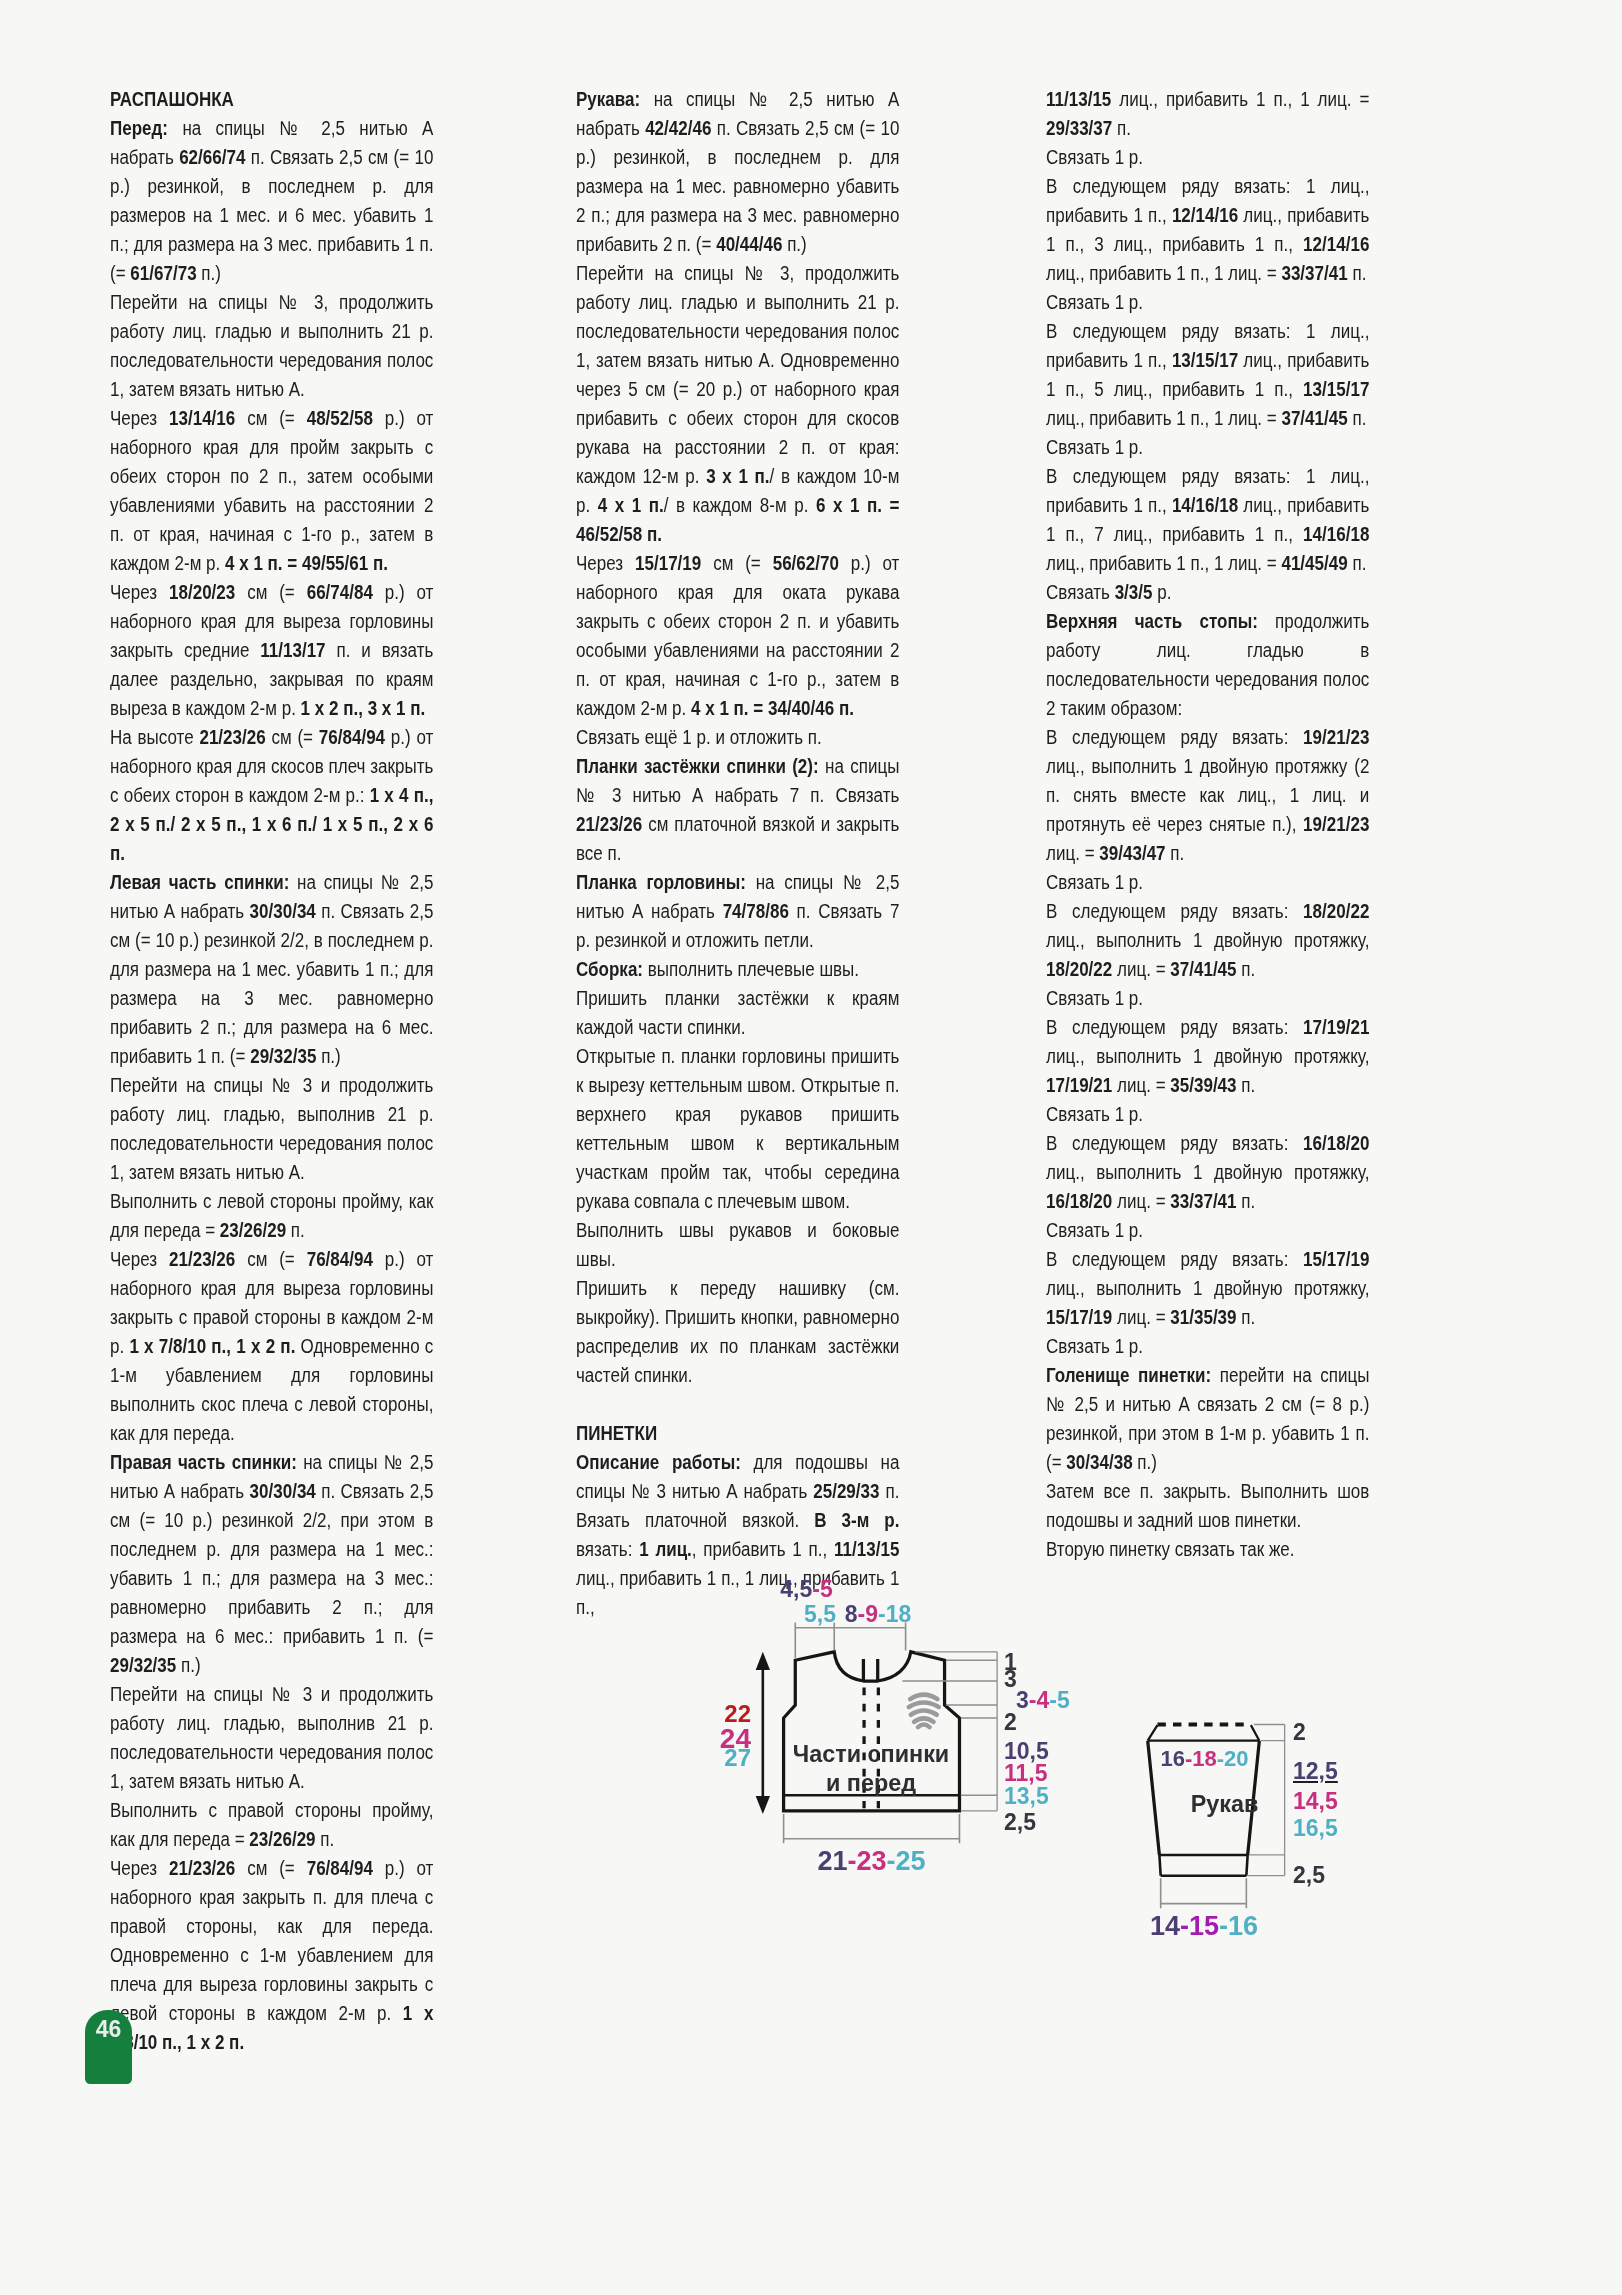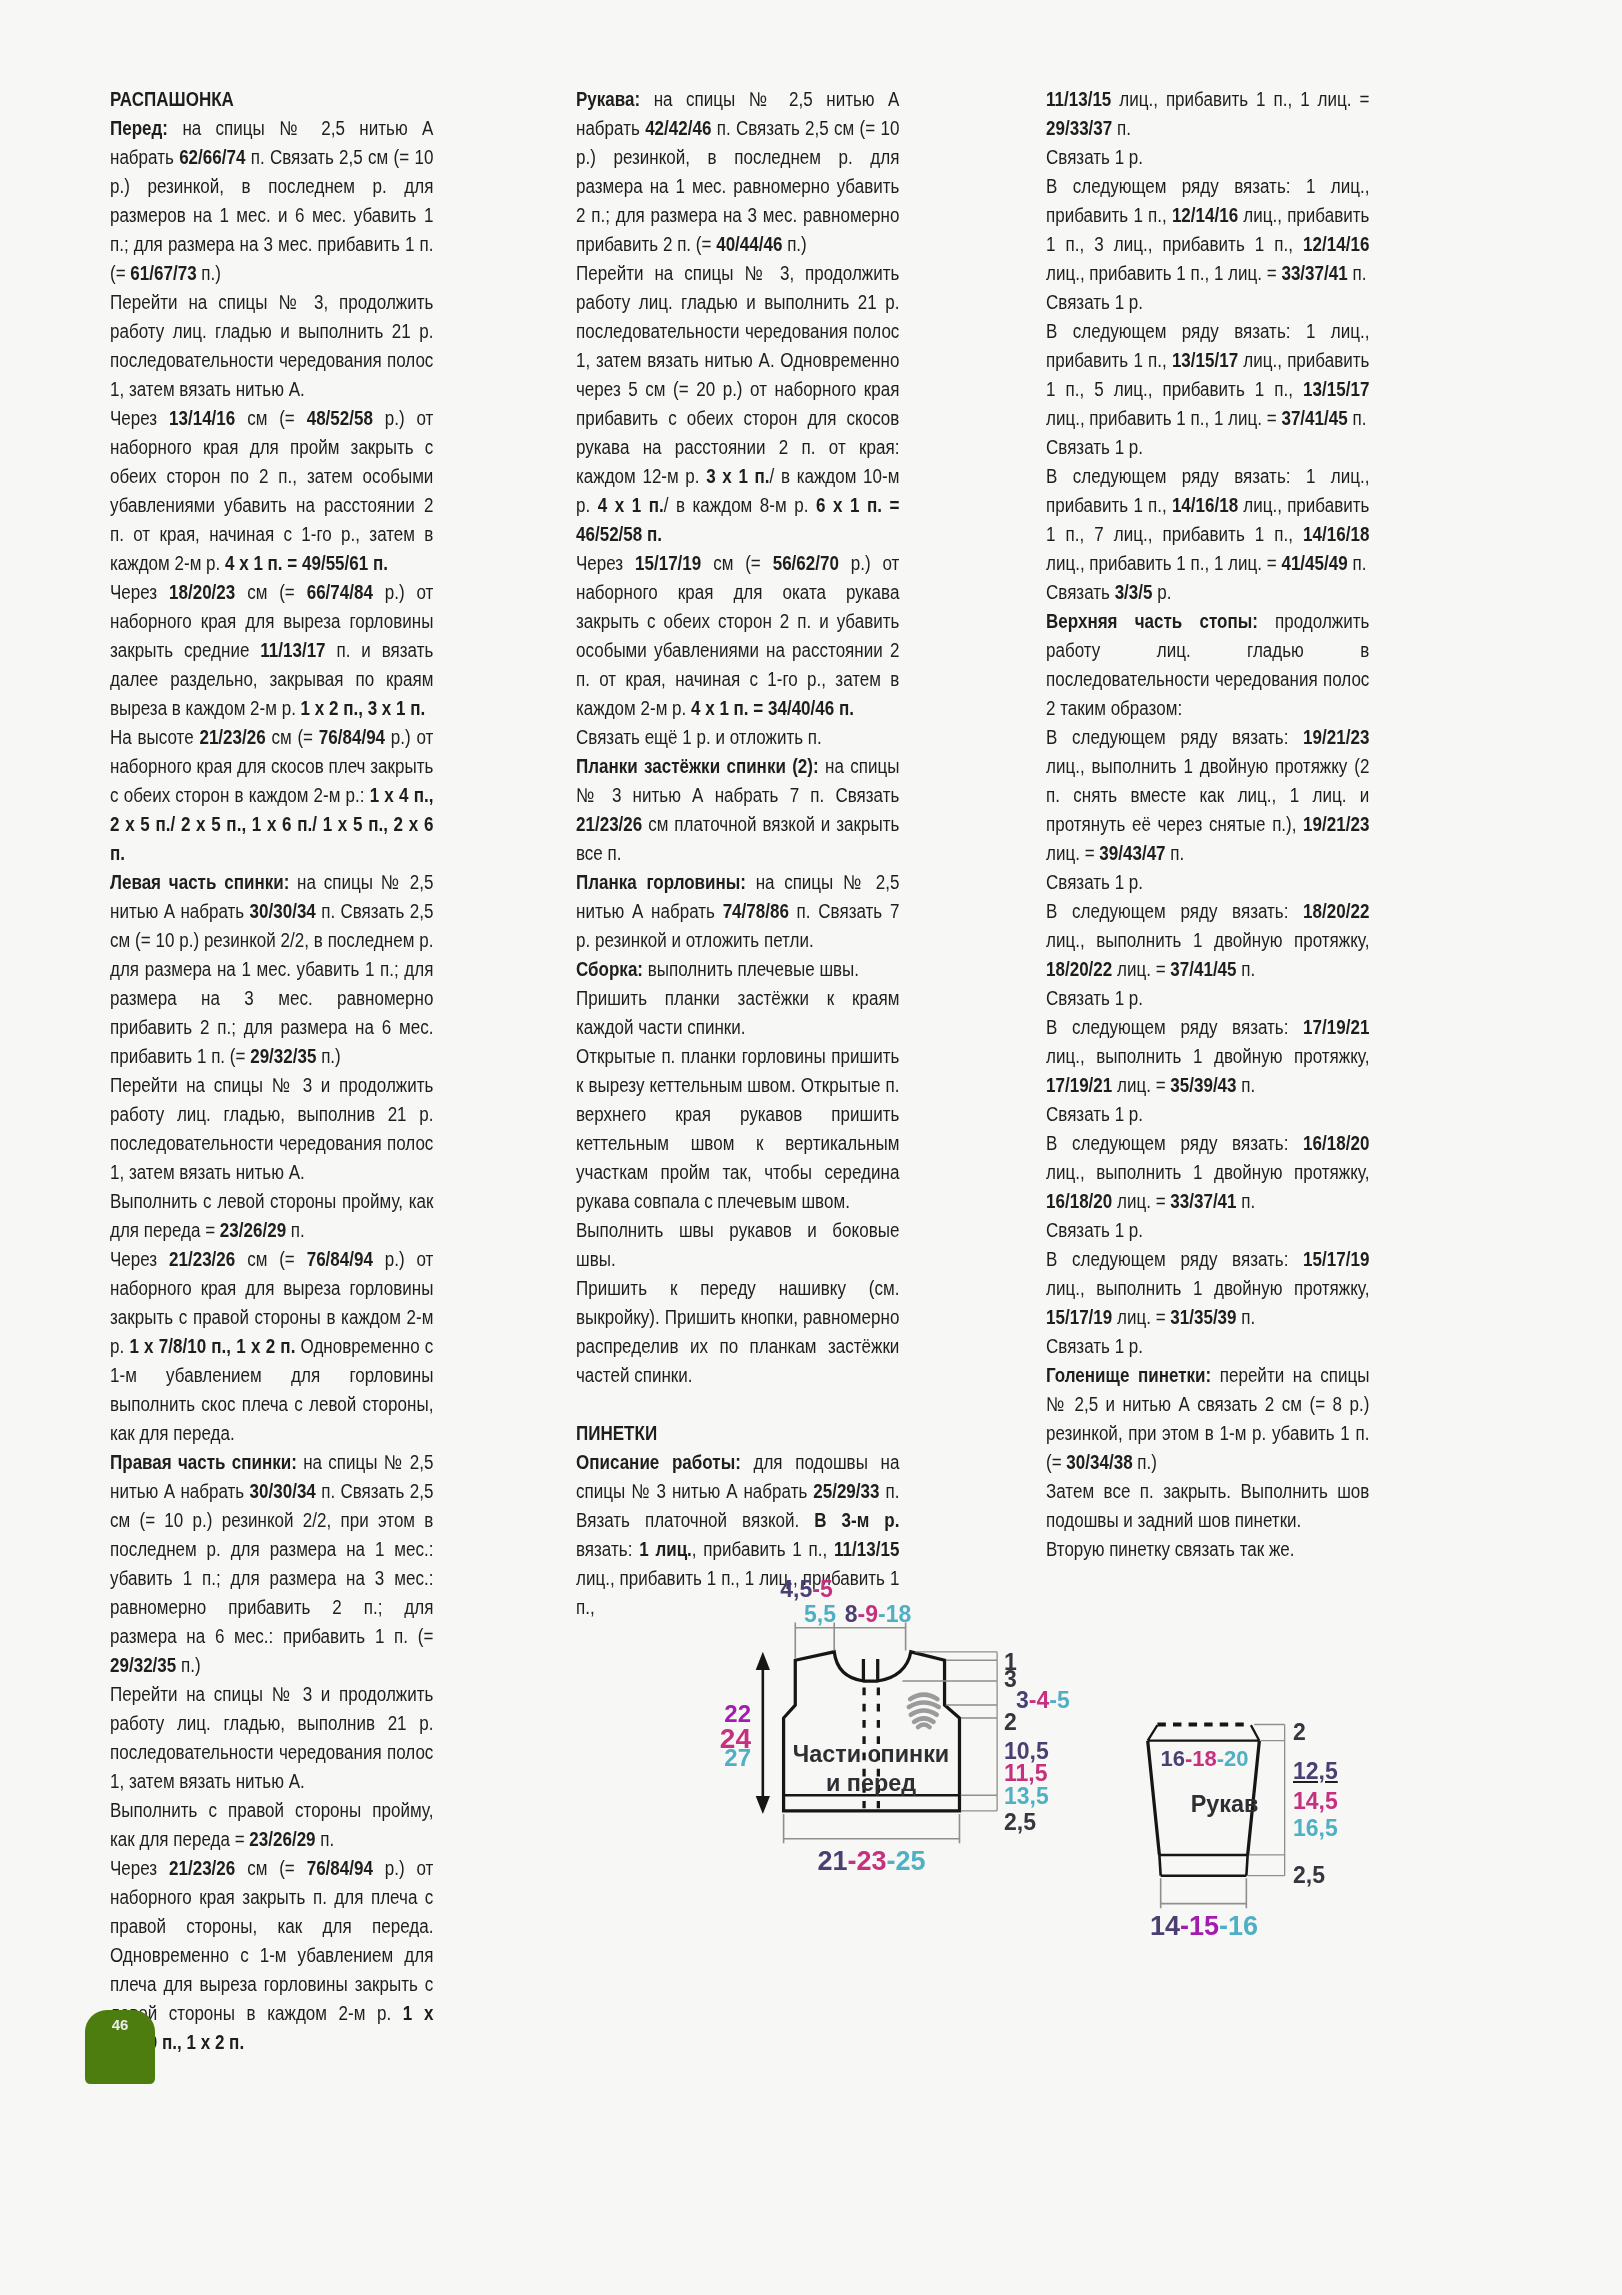--- a/index.html
+++ b/index.html
@@ -19,23 +19,23 @@
   .col b{font-weight:700;}
   #col1{left:110px;}
   #col2{left:576px;}
   #col3{left:1046px;}
   
   .dlabel{position:absolute;font-weight:700;white-space:nowrap;font-size:23px;line-height:1.05;}
   .dlabel.center{text-align:center;}
   .dname{position:absolute;font-weight:600;color:#2f2f33;text-align:center;font-size:23.4px;line-height:28.6px;}
   
   #page-tab{
-    position:absolute;left:85px;top:2010px;width:70px;height:74px;
-    background:#4d7c0f;border-radius:22px 22px 5.2px 5.2px;
-    color:#ececec;font-size:15px;font-weight:700;text-align:center;padding-top:5.8px;
+    position:absolute;left:85px;top:2010px;width:47px;height:74px;
+    background:#15803d;border-radius:22px 22px 5.2px 5.2px;
+    color:#ececec;font-size:23px;font-weight:700;text-align:center;padding-top:5.8px;
   }
   svg.overlay{position:absolute;left:0;top:0;width:1623px;height:2295px;}
 </style>
 </head>
 <body>
 
 <div id="page">
 
   <div id="col1" class="col">
       <p><b>РАСПАШОНКА</b></p>
@@ -121,21 +121,21 @@
       <path d="M1768,2682 L1786,2858 M1940,2682 L1922,2858" stroke="#161616" stroke-width="5" fill="none"></path>
       <path d="M1786,2858 H1922 M1786,2858 L1788,2890 M1922,2858 L1920,2890 M1788,2890 H1920" stroke="#161616" stroke-width="4" fill="none"></path>
       <path d="M1932,2657 H1979 M1942,2682 H1979 M1924,2858 H1979 M1922,2890 H1979 M1979,2657 V2890" stroke="#8f8f8f" stroke-width="2" fill="none"></path>
       <path d="M1788,2894 V2940 M1920,2894 V2940 M1788,2933 H1920" stroke="#8f8f8f" stroke-width="2.5" fill="none"></path>
     </g>
   </svg>
 
   <div class="dlabel center" style="left:761px;top:1577px;width:91px;"><span style="color: rgb(75, 63, 114);">4,5</span><span style="color: rgb(198, 48, 127);">-5</span></div>
   <div class="dlabel center" style="left:789px;top:1602px;width:62px;"><span style="color: rgb(79, 176, 197);">5,5</span></div>
   <div class="dlabel center" style="left:839px;top:1602px;width:78px;"><span style="color: rgb(75, 63, 114);">8</span><span style="color: rgb(198, 48, 127);">-9</span><span style="color: rgb(79, 176, 197);">-18</span></div>
-  <div class="dlabel" style="left:704px;top:1701px;width:47px;text-align:right;font-size:24px;"><span style="color: #a21caf; margin-top: 28px;">22</span></div>
+  <div class="dlabel" style="left:704px;top:1701px;width:47px;text-align:right;font-size:24px;"><span style="color: #b91c1c; margin-top: 28px;">22</span></div>
   <div class="dlabel" style="left:704px;top:1724px;width:47px;text-align:right;font-size:28px;"><span style="color: rgb(198, 48, 127);">24</span></div>
   <div class="dlabel" style="left:704px;top:1745px;width:47px;text-align:right;font-size:24px;"><span style="color: rgb(79, 176, 197);">27</span></div>
   <div class="dlabel" style="left:1004px;top:1650px;"><span style="color: rgb(54, 54, 63);">1</span></div>
   <div class="dlabel" style="left:1004px;top:1667px;"><span style="color: rgb(54, 54, 63);">3</span></div>
   <div class="dlabel" style="left:1016px;top:1688px;"><span style="color: rgb(75, 63, 114);">3</span><span style="color: rgb(198, 48, 127);">-4</span><span style="color: rgb(79, 176, 197);">-5</span></div>
   <div class="dlabel" style="left:1004px;top:1710px;"><span style="color: rgb(54, 54, 63);">2</span></div>
   <div class="dlabel" style="left:1004px;top:1739px;"><span style="color: rgb(75, 63, 114);">10,5</span></div>
   <div class="dlabel" style="left:1004px;top:1761px;"><span style="color: rgb(198, 48, 127);">11,5</span></div>
   <div class="dlabel" style="left:1004px;top:1784px;"><span style="color: rgb(79, 176, 197);">13,5</span></div>
   <div class="dlabel" style="left:1004px;top:1810px;"><span style="color: rgb(54, 54, 63);">2,5</span></div>

